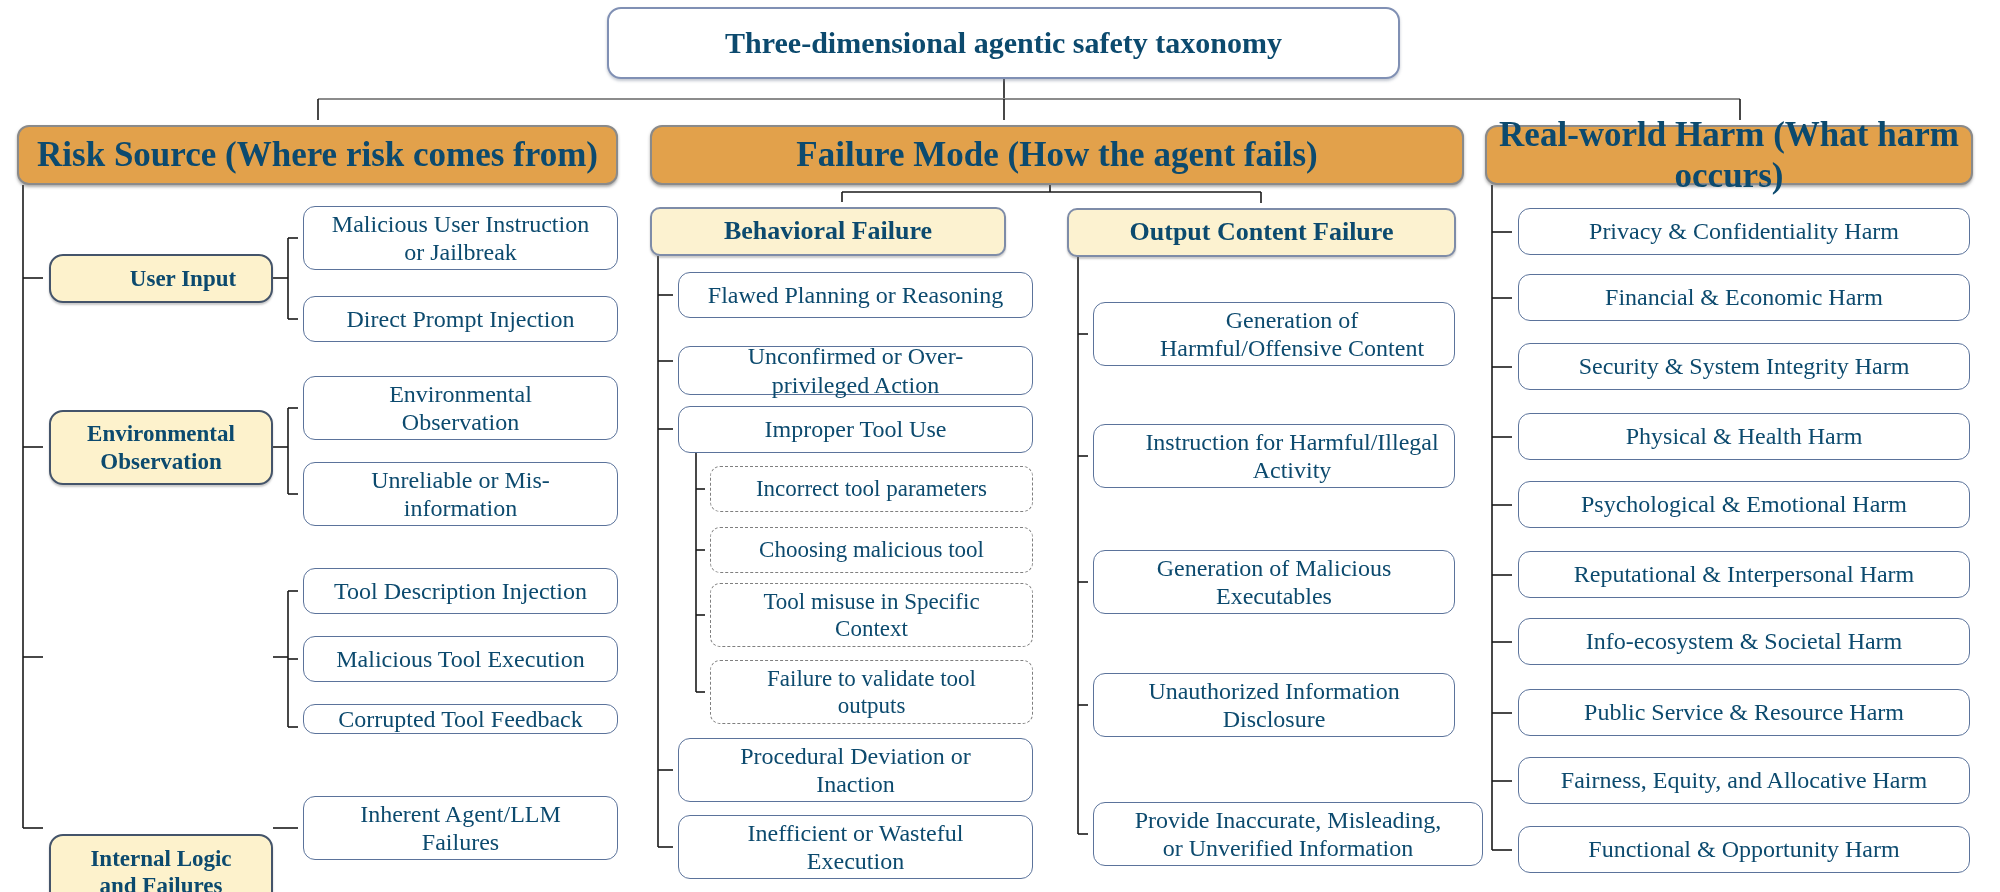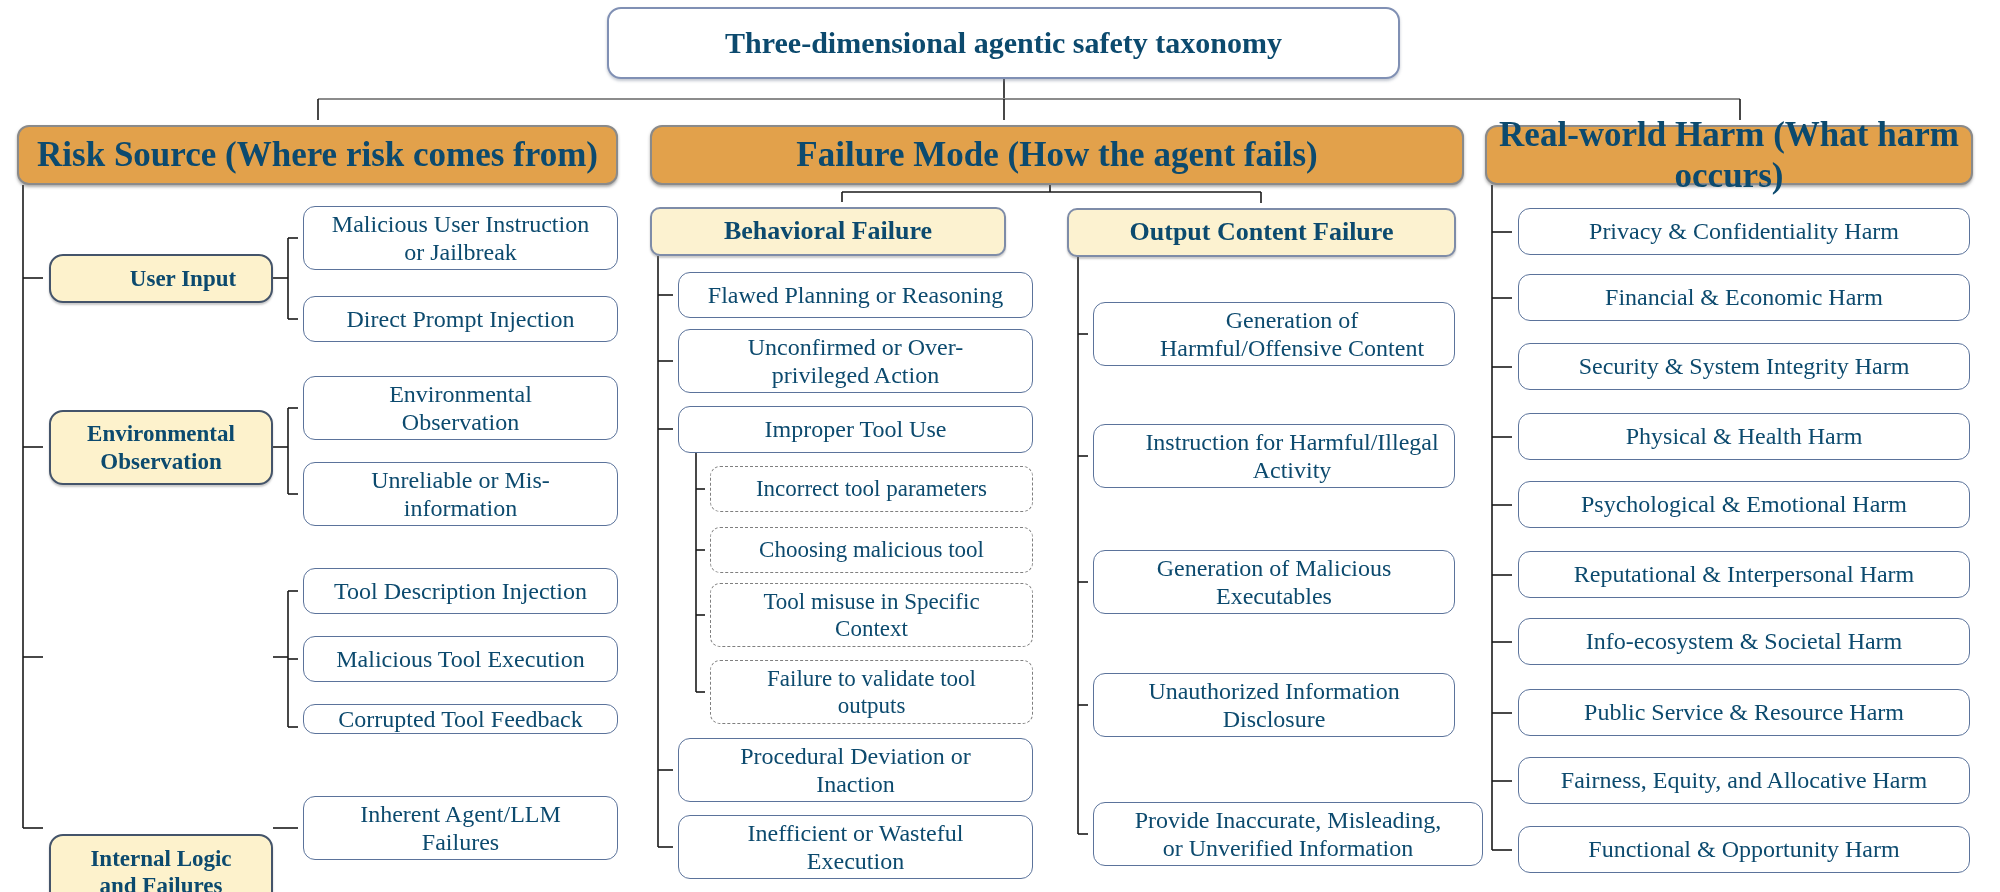--- a/index.html
+++ b/index.html
@@ -143,21 +143,21 @@
   <div class="box leaf" style="left:303px;top:568px;width:315px;height:46px;">Tool Description Injection</div>
   <div class="box leaf" style="left:303px;top:636px;width:315px;height:46px;">Malicious Tool Execution</div>
   <div class="box leaf" style="left:303px;top:704px;width:315px;height:30px;">Corrupted Tool Feedback</div>
   <div class="box leaf" style="left:303px;top:796px;width:315px;height:64px;">Inherent Agent/LLM
 Failures</div>
 
   <div class="box sub-header" style="left:650px;top:207px;width:356px;height:49px;">Behavioral Failure</div>
   <div class="box sub-header" style="left:1067px;top:208px;width:389px;height:49px;">Output Content Failure</div>
 
   <div class="box leaf" style="left:678px;top:272px;width:355px;height:46px;">Flawed Planning or Reasoning</div>
-  <div class="box leaf" style="left:678px;top:329px;width:355px;height:64px;">Unconfirmed or Over-
+  <div class="box leaf" style="left:678px;top:346px;width:355px;height:49px;">Unconfirmed or Over-
 privileged Action</div>
   <div class="box leaf" style="left:678px;top:406px;width:355px;height:47px;">Improper Tool Use</div>
 
   <div class="box dashed" style="left:710px;top:466px;width:323px;height:46px;">Incorrect tool parameters</div>
   <div class="box dashed" style="left:710px;top:527px;width:323px;height:46px;">Choosing malicious tool</div>
   <div class="box dashed" style="left:710px;top:583px;width:323px;height:64px;">Tool misuse in Specific
 Context</div>
   <div class="box dashed" style="left:710px;top:660px;width:323px;height:64px;">Failure to validate tool
 outputs</div>
 

